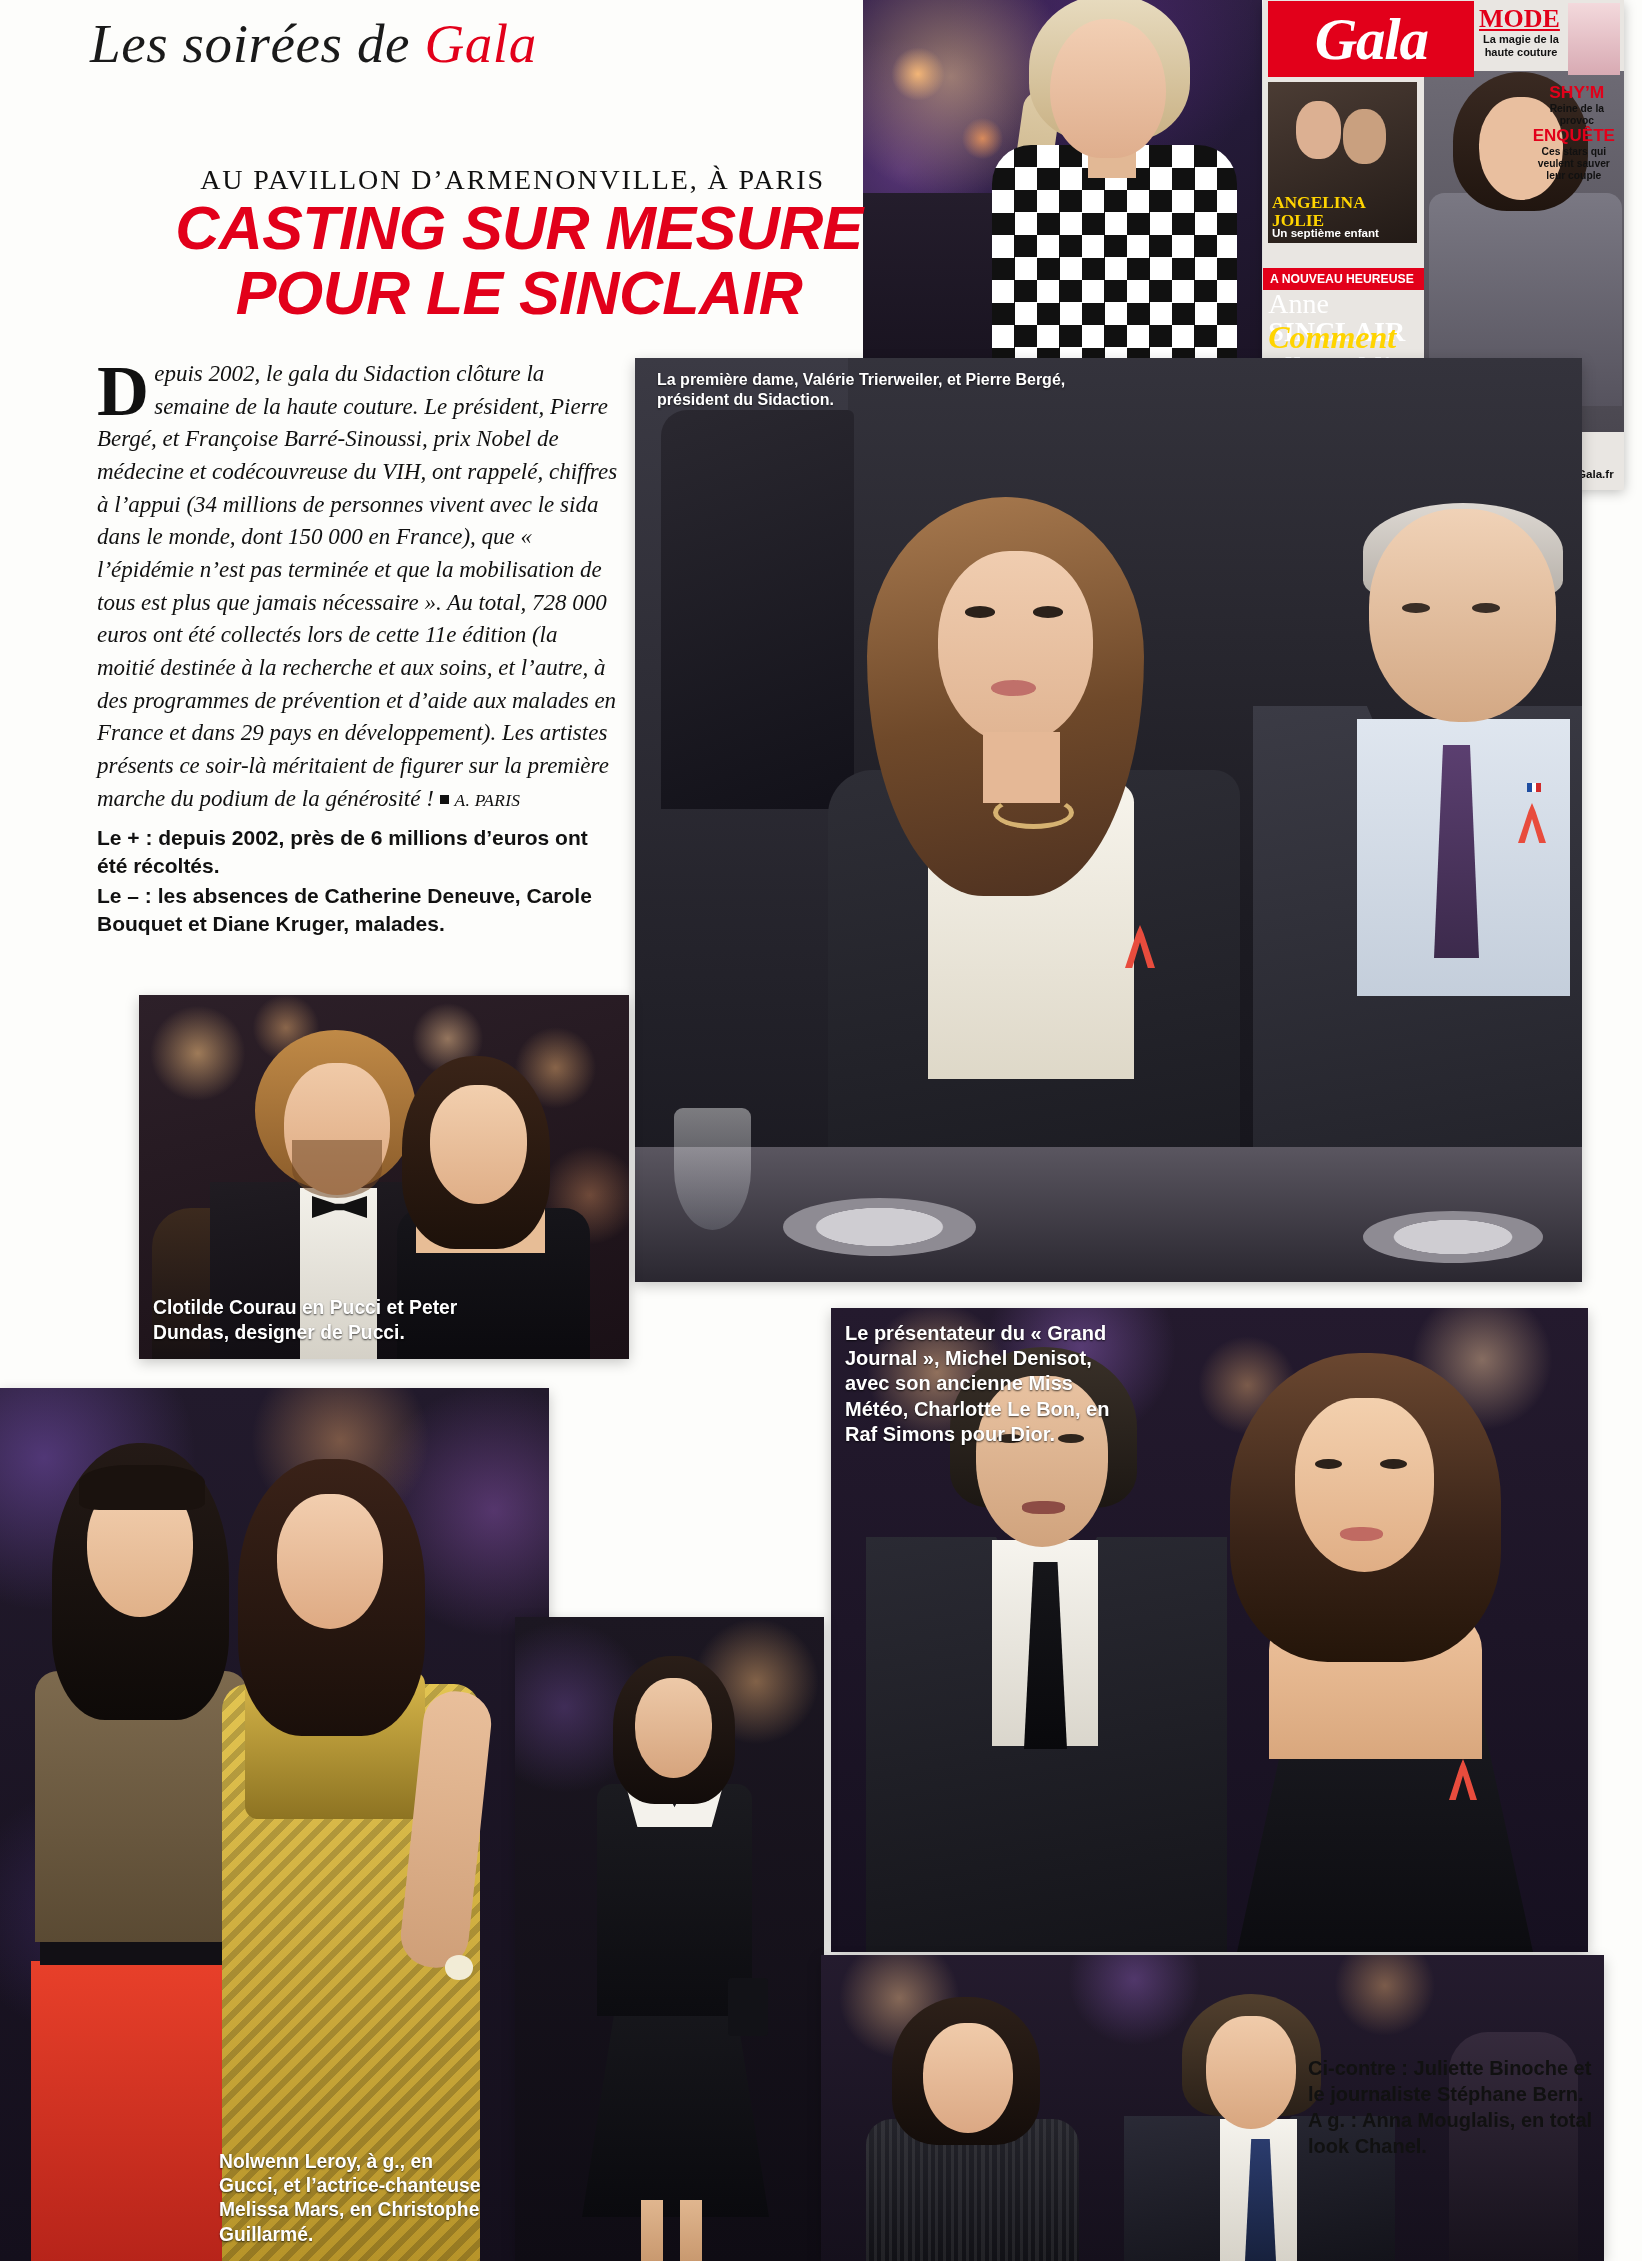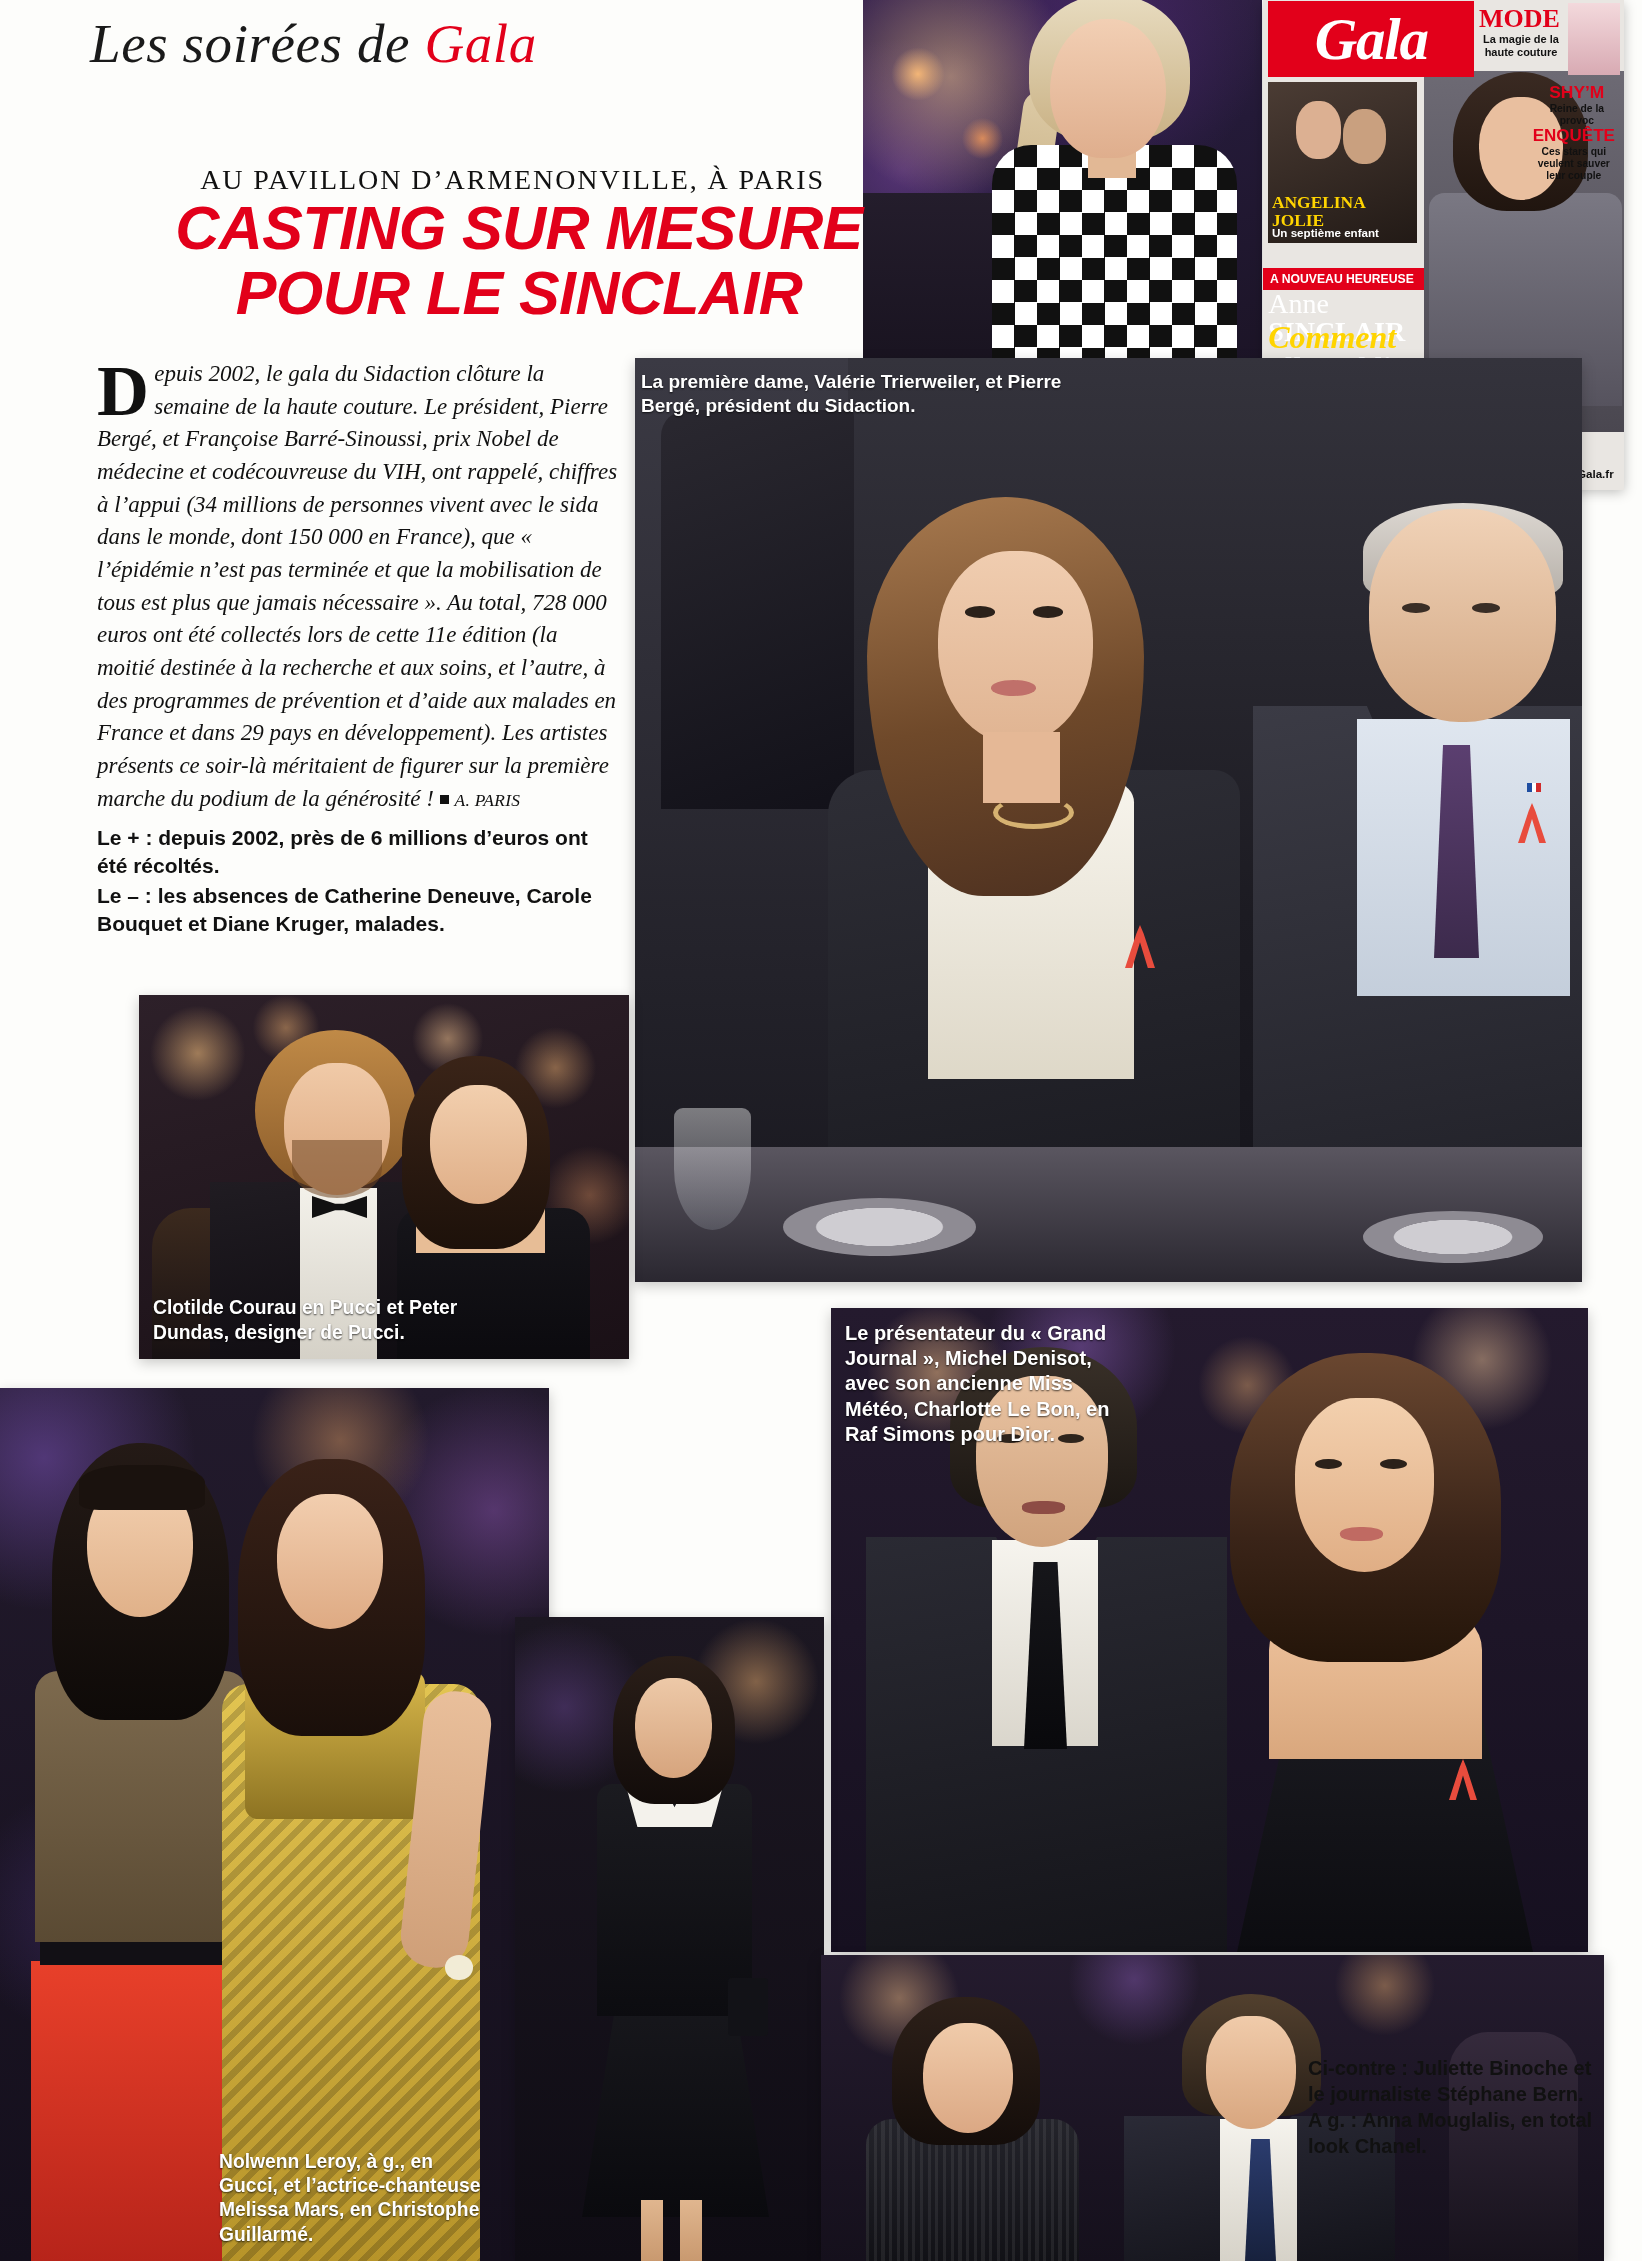--- a/index.html
+++ b/index.html
@@ -199,20 +199,21 @@
     text-align: center;
     letter-spacing: -1.3px;
   }
   #cover-inset .cov-mode {
     position: absolute; left: 216px; top: 3.9px; width: 77px;
     color: #e2001a;
     font-family: "Liberation Serif", serif;
     font-weight: bold;
     font-size: 26px;
     text-align: center;
+    text-decoration: underline;
   }
   #cover-inset .cov-mode-sub {
     position: absolute; left: 213px; top: 33px; width: 90px;
     color: #111;
     font-size: 11px;
     line-height: 1.16;
     text-align: center;
     font-weight: bold;
   }
   #cover-inset .cov-dress {
@@ -326,22 +327,22 @@
   #cover-inset .cov-price {
     position: absolute; left: 113px; bottom: 17px; font-size: 9.7px; color:#111;
   }
 
   
   #photo-valerie {
     left: 635px; top: 358px; width: 947px; height: 924px;
     background: linear-gradient(180deg,#34333c 0%,#1c1b22 60%,#14131a 100%);
   }
   #photo-valerie .cap {
-    left: 6px; top: 11.6px; width: 445px;
-    font-size: 19px;
+    left: 22px; top: 11.6px; width: 445px;
+    font-size: 16px;
   }
   #photo-valerie .bg-left {
     position:absolute; left:0; top:0; width: 213px; height: 100%;
     background: linear-gradient(180deg,#3b3a44,#17161d);
   }
   #photo-valerie .leather {
     position:absolute; left:26px; top:52px; width: 193px; height: 399px;
     background: linear-gradient(160deg,#2a2830,#121119);
     border-radius: 26px 6.4px 0 0;
   }

